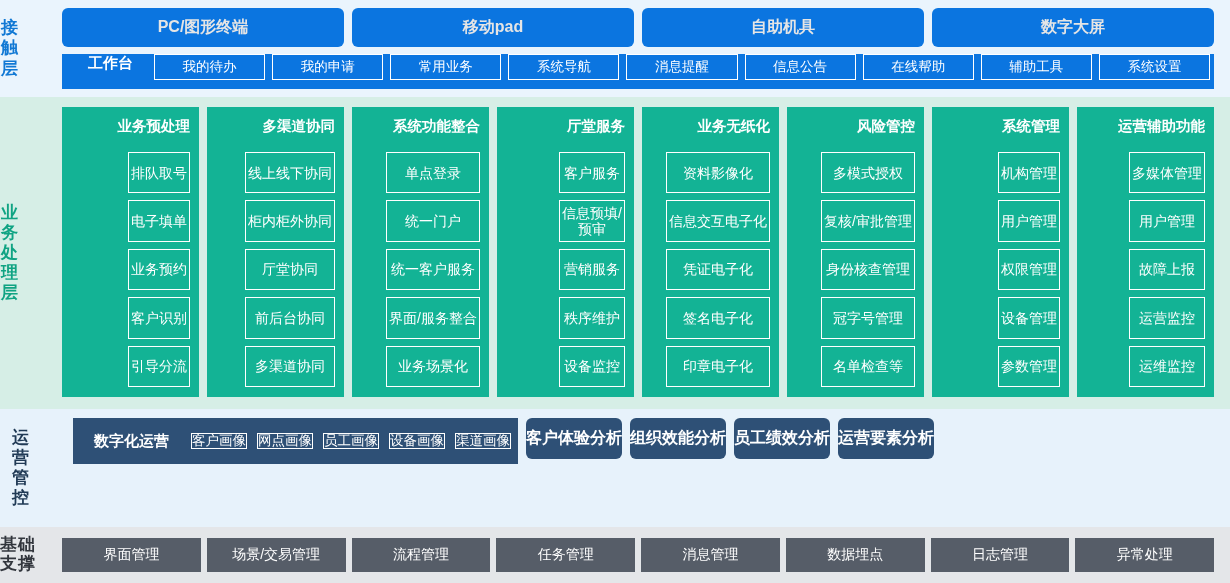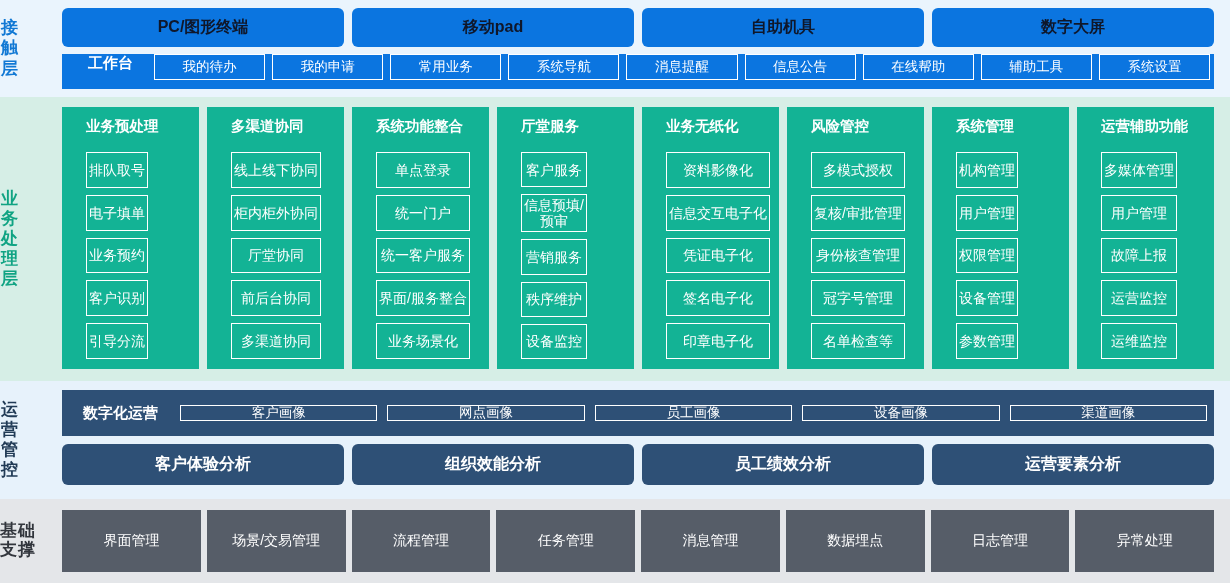--- a/index.html
+++ b/index.html
@@ -48,21 +48,21 @@
   .layer-contact .layer-body {
     padding: 8px 16px 8px 4px;
     display: flex; flex-direction: column; gap: 7px;
     height: 100%;
   }
   .channel-row { display: flex; gap: 8px; height: 42px; }
   .channel-card {
     flex: 1 1 0;
     background: #0b75e0;
     border-radius: 6px;
-    color: #0f172a;
+    color: #e5e5e5;
     font-size: 16px;
     font-weight: bold;
     display: flex; align-items: center; justify-content: center;
   }
   .nav-bar {
     background: #0b75e0;
     height: 37px;
     display: flex;
     padding: 0 4px;
     gap: 7px;
@@ -92,22 +92,22 @@
     padding: 10px 16px 12px 4px;
     height: 100%;
     display: flex;
     gap: 8px;
   }
   .biz-col {
     flex: 1 1 0;
     background: #13b395;
     display: flex;
     flex-direction: column;
-    align-items: flex-start;
-    padding: 8px 9px 10px 24px;
+    align-items: flex-end;
+    padding: 8px 9px 10px 9px;
     min-width: 0;
     gap: 8px;
   }
   .biz-col-title {
     color: #ffffff;
     font-size: 14.5px;
     font-weight: bold;
     text-align: center;
     padding: 2px 0 8px 0;
     white-space: nowrap;
@@ -125,25 +125,25 @@
     font-size: 14px;
     line-height: 1.15;
     display: flex; align-items: center; justify-content: center;
     text-align: center;
     padding: 2px 2px;
     white-space: pre-line;
   }
 
   
   .layer-ops { background: #e7f2fb; height: 118px; }
-  .layer-ops .layer-label { color: #203a55; }
+  .layer-ops .layer-label { color: #203a55; margin-left: 11px; }
   .layer-ops .layer-body {
     padding: 9px 16px 9px 4px;
     height: 100%;
-    display: flex; flex-direction: column; gap: 8px;
+    display: flex; flex-direction: row; gap: 8px;
   }
   .ops-bar {
     background: #2e5076;
     height: 46px;
     display: flex;
     align-items: center;
     padding: 0 7px;
     gap: 10px;
   }
   .ops-bar-title {
@@ -168,21 +168,21 @@
     flex: 1 1 0;
     background: #2e5076;
     border-radius: 6px;
     color: #ffffff;
     font-size: 16px;
     font-weight: bold;
     display: flex; align-items: center; justify-content: center;
   }
 
   
-  .layer-base { background: #e4e6e9; height: 84px; }
+  .layer-base { background: #e4e6e9; height: 56px; }
   .layer-base .layer-label { color: #32363d; }
   .layer-base .layer-label .vtext-2col {
     display: block;
     width: 36px;
     word-break: break-all;
     line-height: 1.1;
   }
   .layer-base .layer-body {
     padding: 11px 16px 11px 4px;
     height: 100%;

